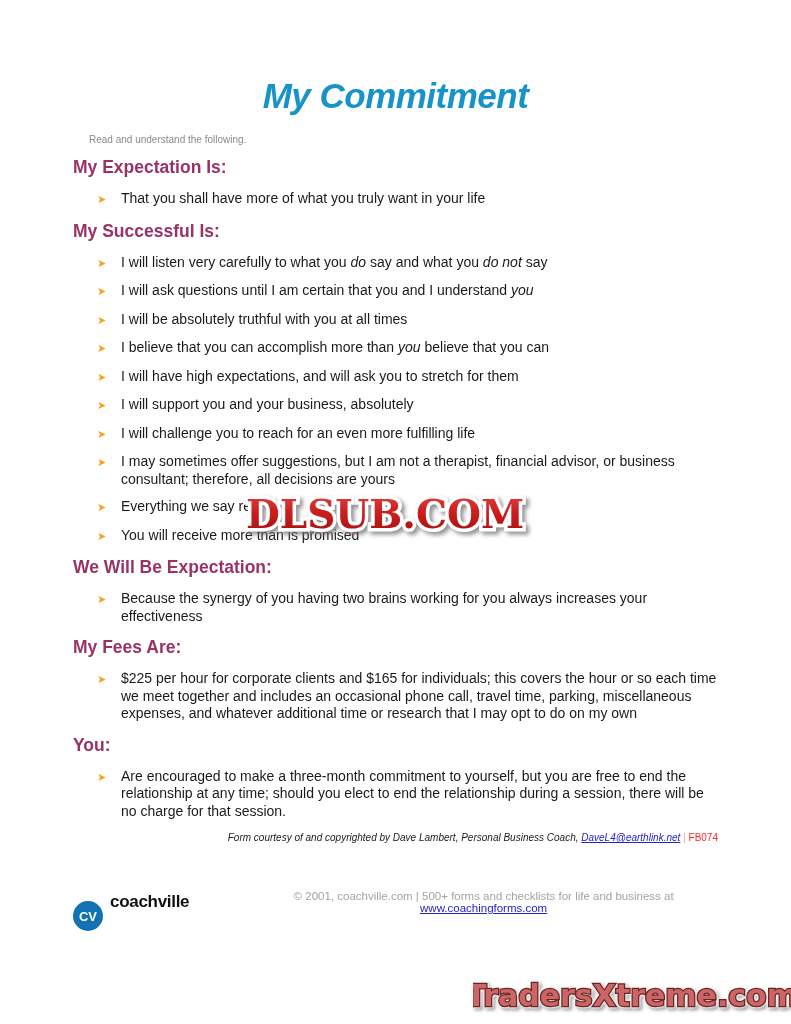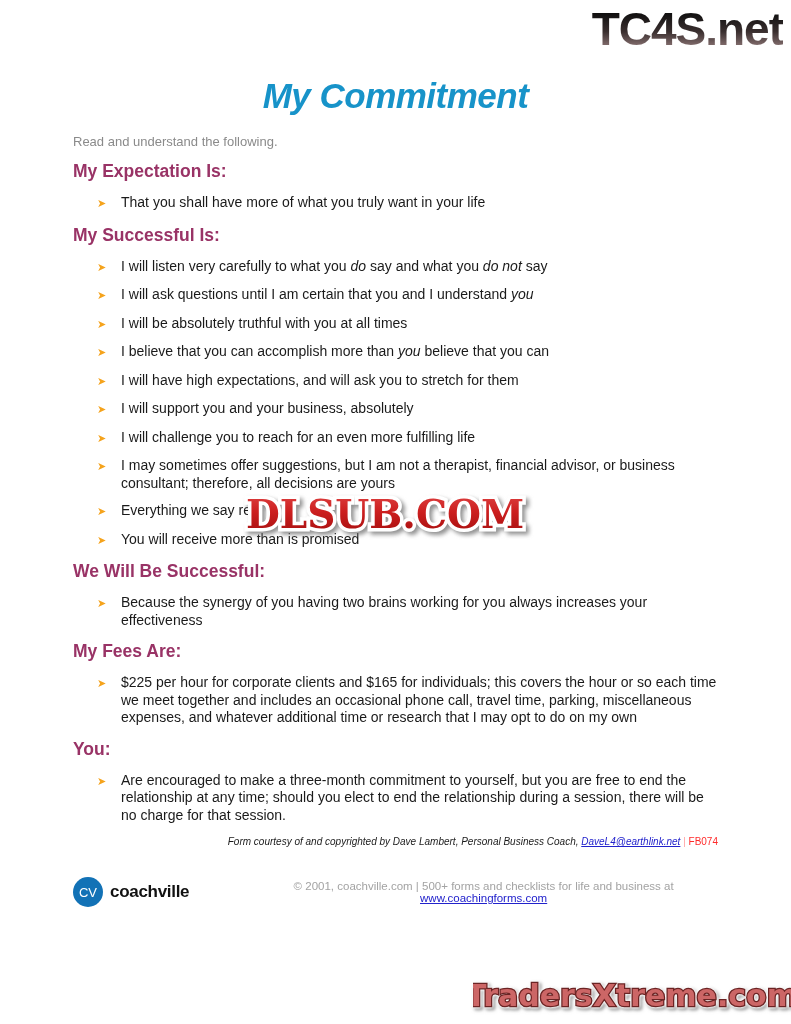--- a/index.html
+++ b/index.html
@@ -10,21 +10,21 @@
   }
   .content{margin:0 73px;padding-top:76px;}
 
   
   .page-title{
     margin:0 0 18px 0;text-align:center;
     font-size:35px;font-weight:bold;letter-spacing:-.5px;
     color:var(--c-title,#1793c9);
     font-style:italic;
   }
-  .intro{margin:0 0 4px 0;font-size:13px;color:var(--c-muted,#8a8a8a);}
+  .intro{margin:0 0 4px 16px;font-size:10px;color:var(--c-muted,#8a8a8a);}
 
   
   .section-heading{
     margin:12px 0 12px 0;font-size:17.5px;font-weight:bold;line-height:1.2;
     color:var(--c-heading,#993366);
   }
   .bullet-item{display:flex;margin:0 0 10px 0;font-size:14px;line-height:17.5px;}
   .bullet-arrow{
     flex:0 0 24px;margin-left:24px;padding-top:1px;
     color:var(--c-bullet,#f5a31c);font-size:11px;line-height:17.5px;
@@ -38,22 +38,22 @@
   }
   .attribution a{color:var(--c-link,#2222cc);text-decoration:underline;}
   .attribution .sep{color:#ffa0a0;font-style:normal;}
   .attribution .code{color:var(--c-code,#ff2b2b);font-style:normal;}
 
   
   .footer{display:flex;align-items:center;margin-top:30px;}
   .brand{display:flex;align-items:center;flex:0 0 auto;}
   .cv-logo{
     width:30px;height:30px;border-radius:50%;background:var(--c-logo,#1272b6);
-    color:#fff;font-weight:normal;font-size:13px;
-    display:flex;align-items:center;justify-content:center;letter-spacing:0;
+    color:#fff;font-weight:bold;font-size:13px;
+    display:flex;align-items:center;justify-content:center;letter-spacing:0;margin-top:28px;
   }
   .brand-name{margin-left:7px;font-size:17px;font-weight:bold;color:#111;letter-spacing:-.3px;}
   .copyright{
     flex:1;text-align:center;padding-left:60px;
     font-size:11.5px;color:var(--c-footgray,#a3a3a3);
   }
   .copyright a{color:var(--c-link,#2222cc);text-decoration:underline;}
 
   
   .wm-tc4s{
@@ -70,21 +70,20 @@
     position:absolute;top:974px;right:0;
     filter:drop-shadow(0 0 1.5px #fff) drop-shadow(0 0 1px #fff) drop-shadow(2px 2px 1px rgba(140,140,140,.85));
     padding-left:27px;
   }
 </style>
 </head>
 <body>
 
 <div class="page">
 
-  <div class="wm-tc4s">TC4S.net</div>
 
   <div class="content">
     <h1 class="page-title">My Commitment</h1>
     <p class="intro">Read and understand the following.</p>
 
     <div id="sections">
         <h2 class="section-heading">My Expectation Is:</h2>
         <div class="bullet-item">
           <span class="bullet-arrow">➤</span>
           <span class="bullet-text"><span>That you shall have more of what you truly want in your life</span></span>
@@ -123,21 +122,21 @@
           <span class="bullet-text"><span>I may sometimes offer suggestions, but I am not a therapist, financial advisor, or business consultant; therefore, all decisions are yours</span></span>
         </div>
         <div class="bullet-item">
           <span class="bullet-arrow">➤</span>
           <span class="bullet-text"><span>Everything we say rem</span></span>
         </div>
         <div class="bullet-item">
           <span class="bullet-arrow">➤</span>
           <span class="bullet-text"><span>You will receive more than is promised</span></span>
         </div>
-        <h2 class="section-heading">We Will Be Successful:</h2>
+        <h2 class="section-heading">We Will Be Expectation:</h2>
         <div class="bullet-item">
           <span class="bullet-arrow">➤</span>
           <span class="bullet-text"><span>Because the synergy of you having two brains working for you always increases your effectiveness</span></span>
         </div>
         <h2 class="section-heading">My Fees Are:</h2>
         <div class="bullet-item">
           <span class="bullet-arrow">➤</span>
           <span class="bullet-text"><span>$225 per hour for corporate clients and $165 for individuals; this covers the hour or so each time we meet together and includes an occasional phone call, travel time, parking, miscellaneous expenses, and whatever additional time or research that I may opt to do on my own</span></span>
         </div>
         <h2 class="section-heading">You:</h2>

